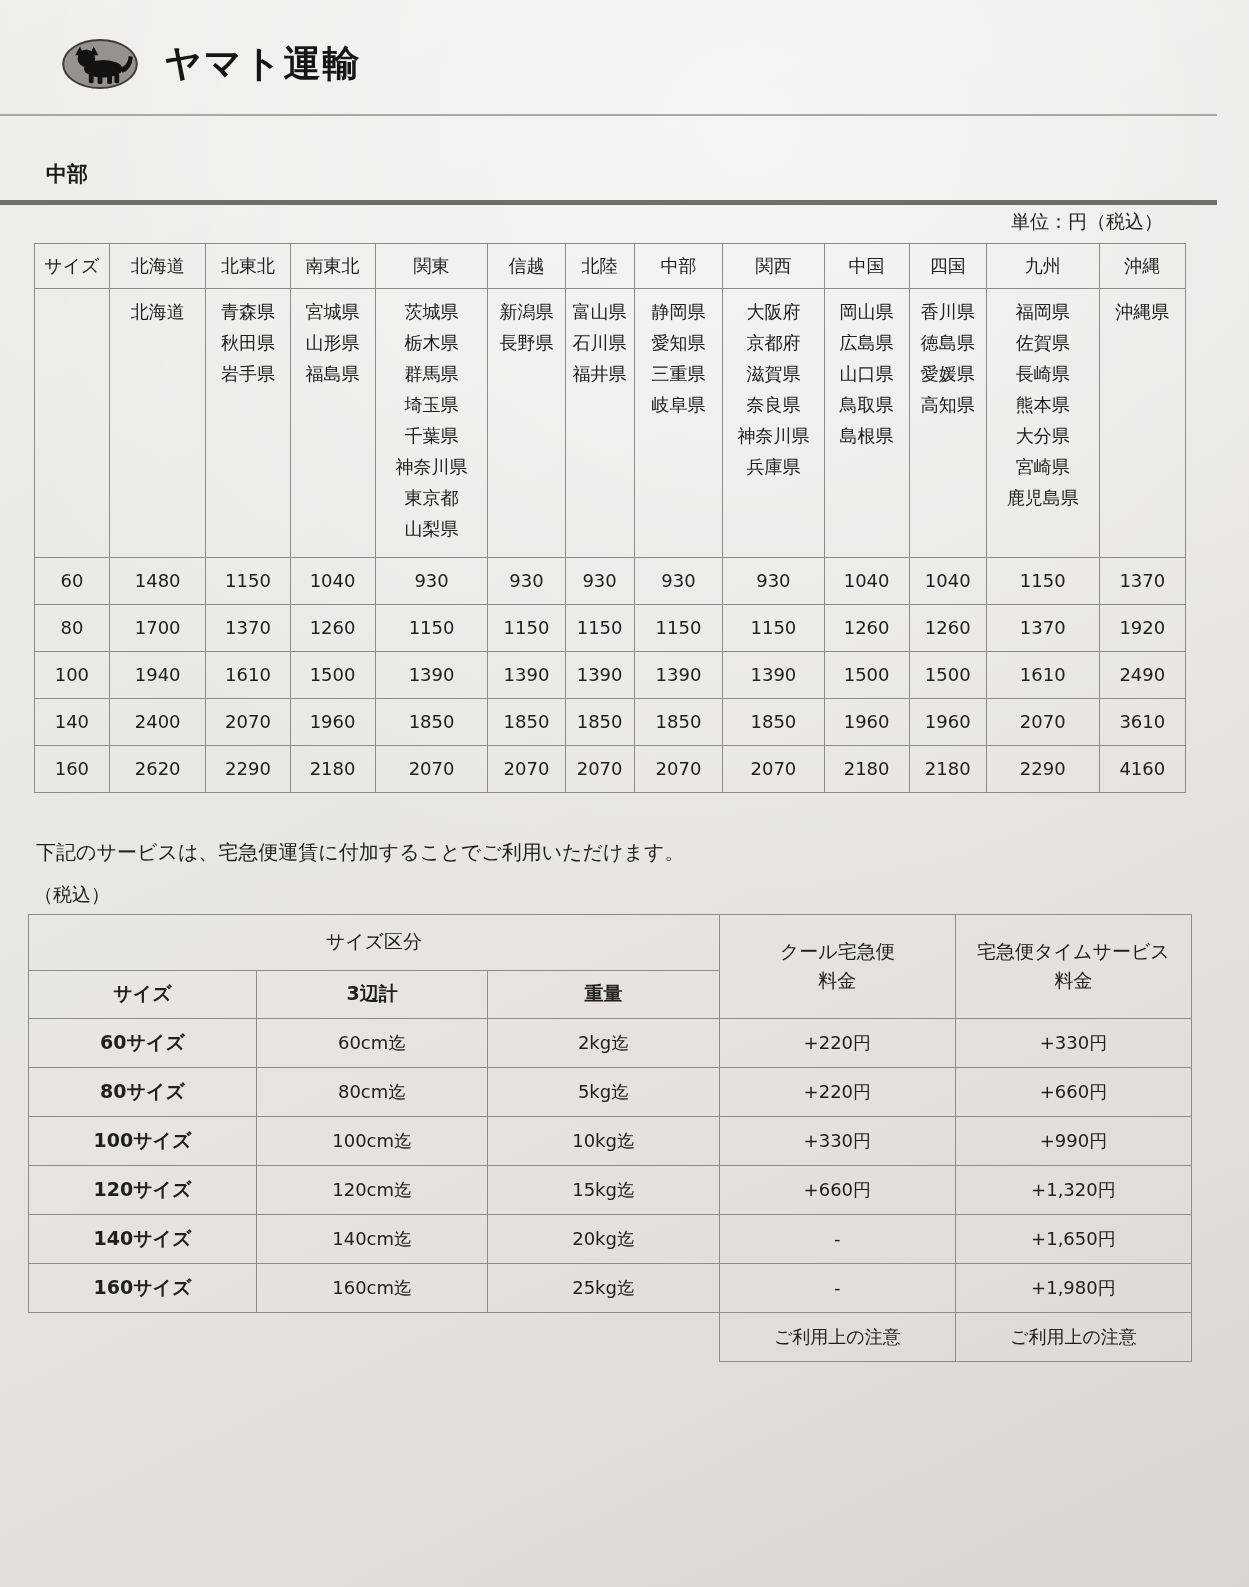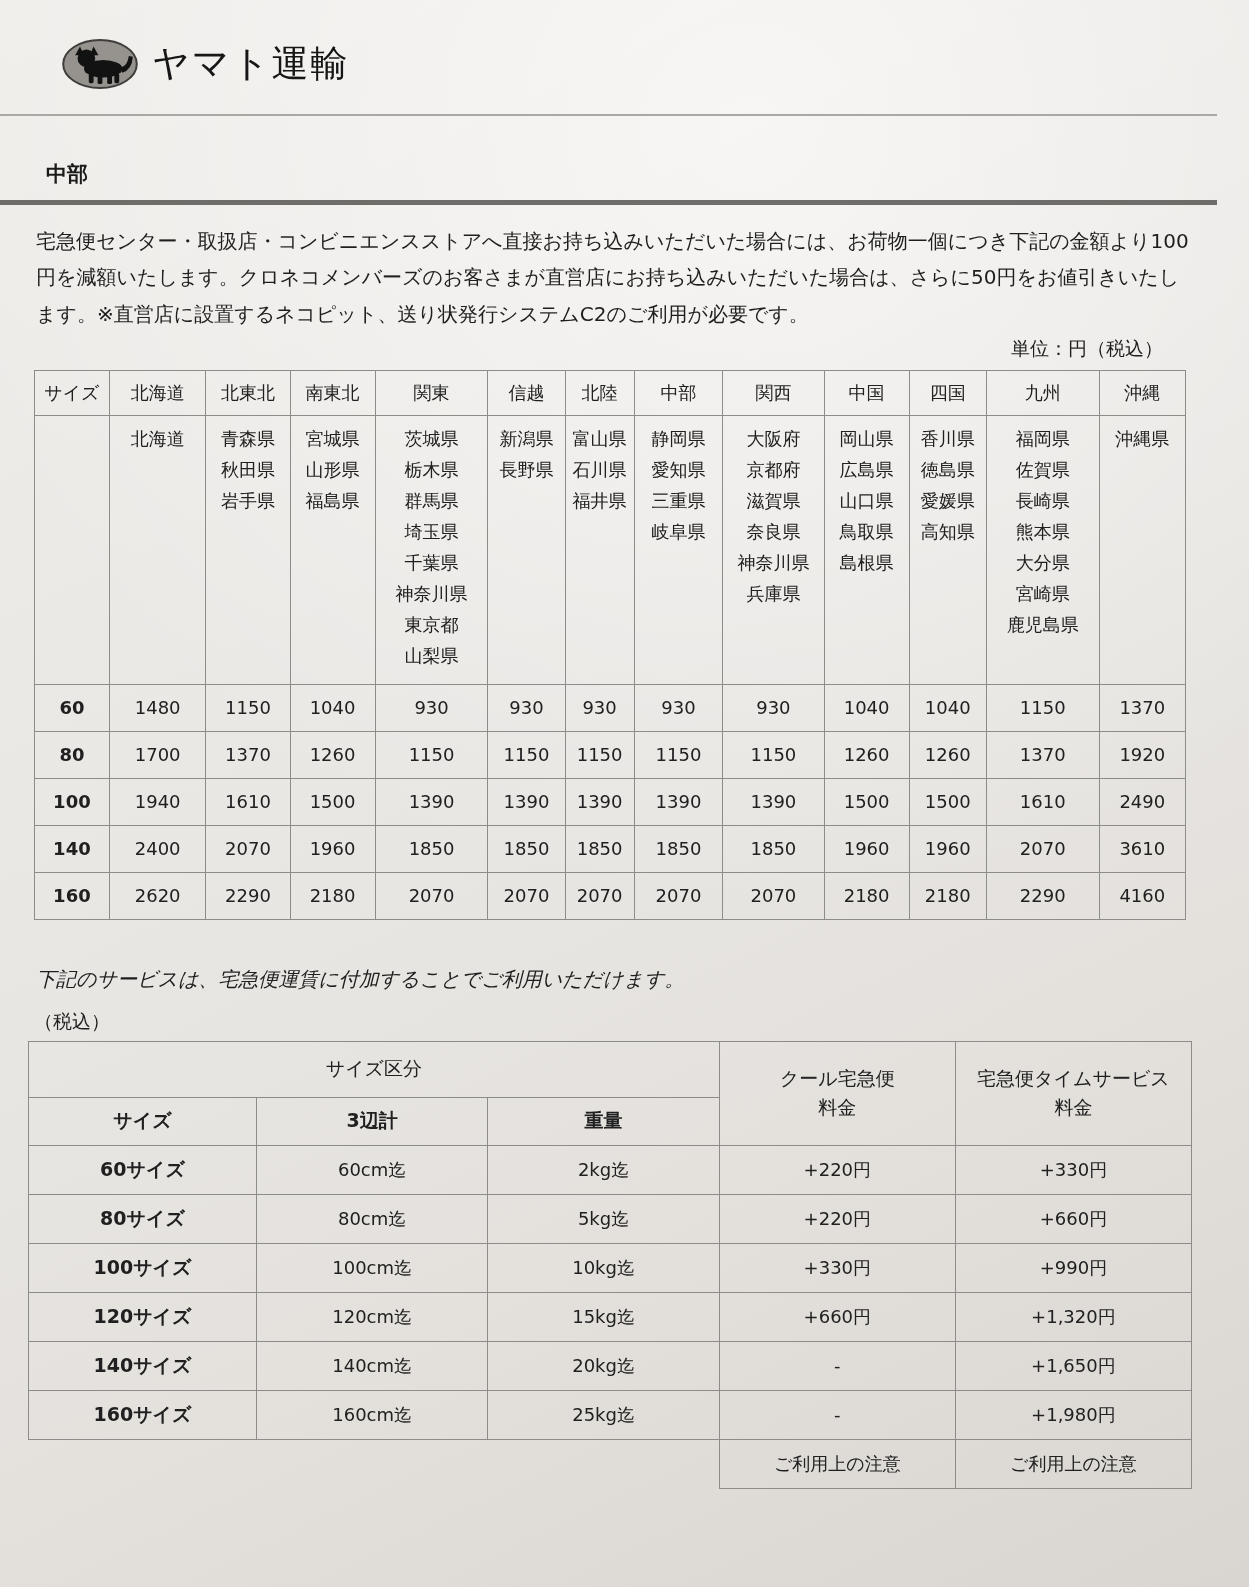--- a/index.html
+++ b/index.html
@@ -16,44 +16,44 @@
     background:
       radial-gradient(ellipse 120% 90% at 60% 8%, rgba(255,255,255,.55) 0%, rgba(255,255,255,0) 55%),
       linear-gradient(155deg,#f0eeeb 0%, #eae8e5 38%, #e4e1dd 70%, #d9d6d2 100%);
     overflow:hidden;
   }
   .content { padding:30px 62px 0 34px; }
 
   
   .brand { display:flex; align-items:center; gap:12px; margin:6px 0 0 26px; }
   .brand-logo { flex:0 0 auto; }
-  .brand-text { font-size:37px; font-weight:400; letter-spacing:2px; color:#161616; }
+  .brand-text { font-size:37px; font-weight:700; letter-spacing:2px; color:#161616;margin-left:12px; }
   .thin-rule { border:none; border-top:2px solid #aaa8a5; margin:22px -30px 0 -34px; }
 
   h1.title { font-size:31px; font-weight:700; letter-spacing:1px; margin:36px 0 0 0; color:#1a1a1a; }
   h2.section { font-size:21px; font-weight:700; margin:44px 0 0 12px; color:#1a1a1a; }
   .thick-rule { height:5px; background:#6f6d6a; margin:12px -30px 0 -34px; }
 
   .intro { font-size:20px; line-height:1.82; margin:18px 0 0 2px; width:1160px; }
   .right-note { text-align:right; font-size:19px; padding-right:24px; margin-top:4px; }
 
   
   table { border-collapse:collapse; table-layout:fixed; width:1152px; }
   th, td { border:1px solid #8e8c89; text-align:center; vertical-align:middle;
            font-weight:400; font-size:18px; padding:0; color:#202020; }
 
   
   #rate-table { margin:8px 0 0 0; }
   #rate-table thead tr.regions th { height:45px; font-size:18px; }
   #rate-table td.prefs { vertical-align:top; padding:8px 0 12px 0; line-height:1.72; font-size:18px; }
-  #rate-table tbody th { font-weight:700; }
+  #rate-table tbody th { font-weight:400; }
   #rate-table tbody tr { height:47px; }
 
   
-  .services-note { font-size:20px; margin:46px 0 0 2px;font-style:italic; }
+  .services-note { font-size:20px; margin:46px 0 0 2px; }
   .tax-note { text-align:left; font-size:19px; padding-right:22px; margin-top:16px; }
 
   #services-table { margin:6px 0 0 -6px; width:1164px; }
   #services-table th { font-size:19px; }
   #services-table .group-h { height:56px; font-weight:400; }
   #services-table .sub-h { height:48px; font-weight:700; }
   #services-table .svc-h { font-weight:400; line-height:1.55; }
   #services-table tbody tr { height:49px; }
   #services-table tbody th { font-weight:700; font-size:19px;text-align:center; }
   #services-table td.no-border { border:none; background:transparent; }
@@ -82,21 +82,20 @@
       </svg>
       <span class="brand-text">ヤマト運輸</span>
     </div>
 
     <hr class="thin-rule">
 
 
     <h2 class="section">中部</h2>
     <div class="thick-rule"></div>
 
-    <p class="intro">宅急便センター・取扱店・コンビニエンスストアへ直接お持ち込みいただいた場合には、お荷物一個につき下記の金額より100円を減額いたします。クロネコメンバーズのお客さまが直営店にお持ち込みいただいた場合は、さらに50円をお値引きいたします。※直営店に設置するネコピット、送り状発行システムC2のご利用が必要です。</p>
 
     <div class="right-note">単位：円（税込）</div>
 
     <table id="rate-table">
         <colgroup>
           <col style="width:6.5%">
           <col style="width:8.4%">
           <col style="width:7.3%">
           <col style="width:7.4%">
           <col style="width:9.8%">

